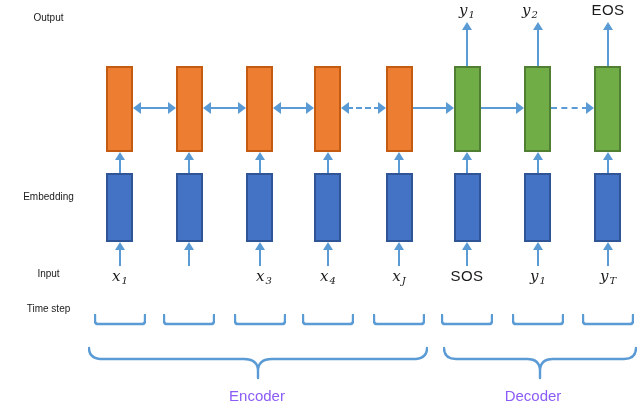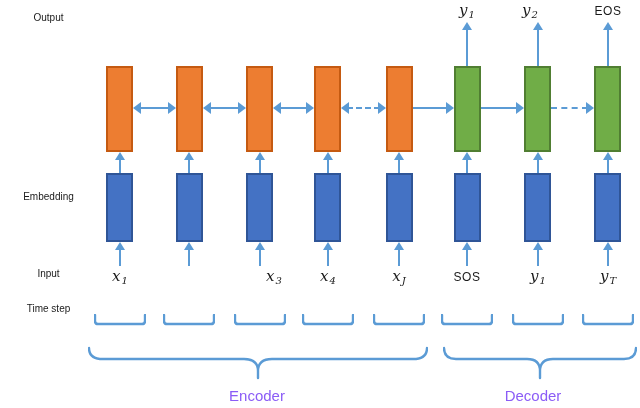--- a/index.html
+++ b/index.html
@@ -43,21 +43,21 @@
 
   .inlabel, .outlabel {
     position:absolute; width:60px; text-align:center; color:#1a1a1a;
     line-height:20px; white-space:nowrap;
   }
   .inlabel  { top:266px; height:20px; }
   .outlabel { top:1px;  height:18px; line-height:18px; }
   .math .main  { font-family:"DejaVu Serif", serif; font-style:italic; font-size:15px; }
   .math .sub   { font-family:"DejaVu Serif", serif; font-style:italic; font-size:10px;
                  position:relative; top:3px; margin-left:1px; }
-  .plain .main { font-family:"Liberation Sans", sans-serif; font-style:normal; font-size:12px; letter-spacing:0.5px; }
+  .plain .main { font-family:"Liberation Sans", sans-serif; font-style:normal; font-size:15px; letter-spacing:0.5px; }
 
   .bracket { position:absolute; top:314px; }
   .bracket path, .brace path { fill:none; stroke:#5B9BD5; stroke-linecap:round; stroke-linejoin:round; }
   .bracket path { stroke-width:2.4; }
   .brace { position:absolute; top:346px; }
   .brace path { stroke-width:2.4; }
 
   .seclabel {
     position:absolute; top:387px; width:140px; text-align:center;
     font-size:15px; color:#8b5cf6;
@@ -105,21 +105,21 @@
   <div class="block hid enc-hid" style="left:246px"></div>
   <div class="block emb" style="left:246px"></div>
   <div class="varrow" style="left:255px;top:152px;height:21px">
       <div class="vhead"></div>
       <div class="vstem"></div>
     </div>
   <div class="varrow" style="left:255px;top:242px;height:24px">
       <div class="vhead"></div>
       <div class="vstem"></div>
     </div>
-  <div class="inlabel math" style="left:244px"><span class="main">x</span><span class="sub">3</span></div>
+  <div class="inlabel math" style="left:234px"><span class="main">x</span><span class="sub">3</span></div>
   <svg class="bracket" style="left:234px" width="52" height="12" viewBox="0 0 52 12">
       <path d="M1,1 L1,7 Q1,10 4,10 L48,10 Q51,10 51,7 L51,1"></path>
     </svg>
 
   <div class="block hid enc-hid" style="left:314px"></div>
   <div class="block emb" style="left:314px"></div>
   <div class="varrow" style="left:323px;top:152px;height:21px">
       <div class="vhead"></div>
       <div class="vstem"></div>
     </div>

